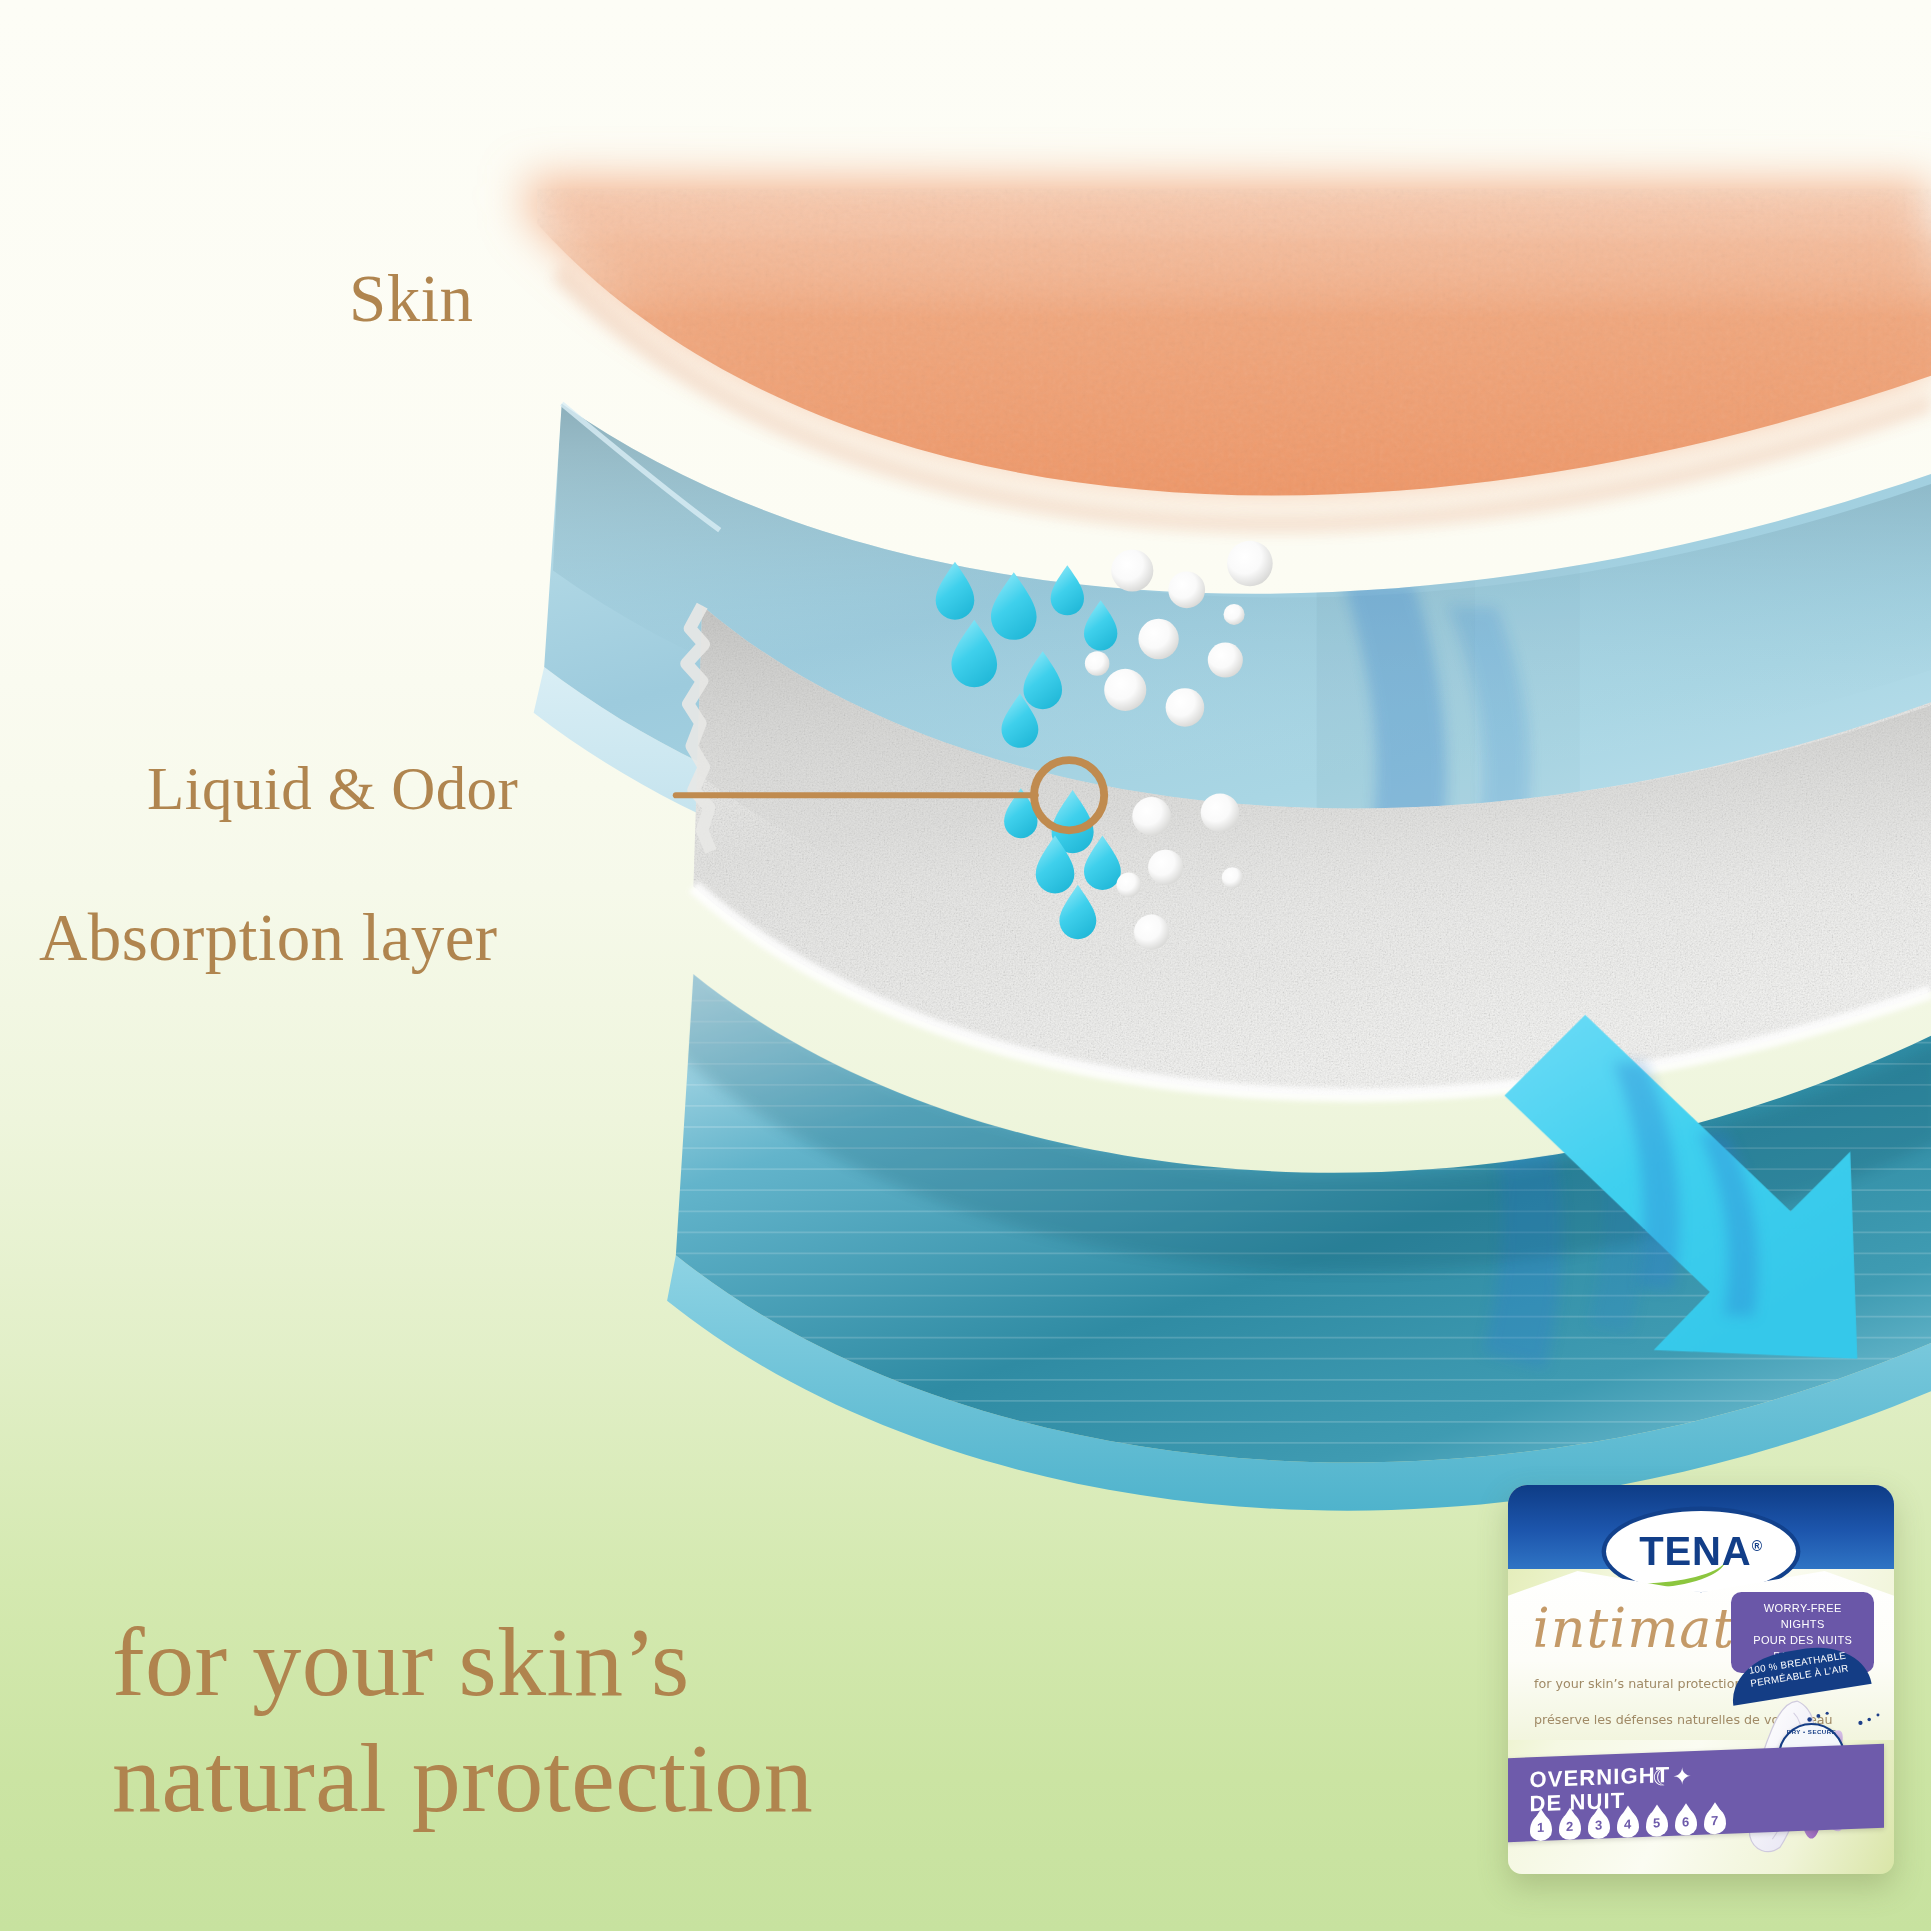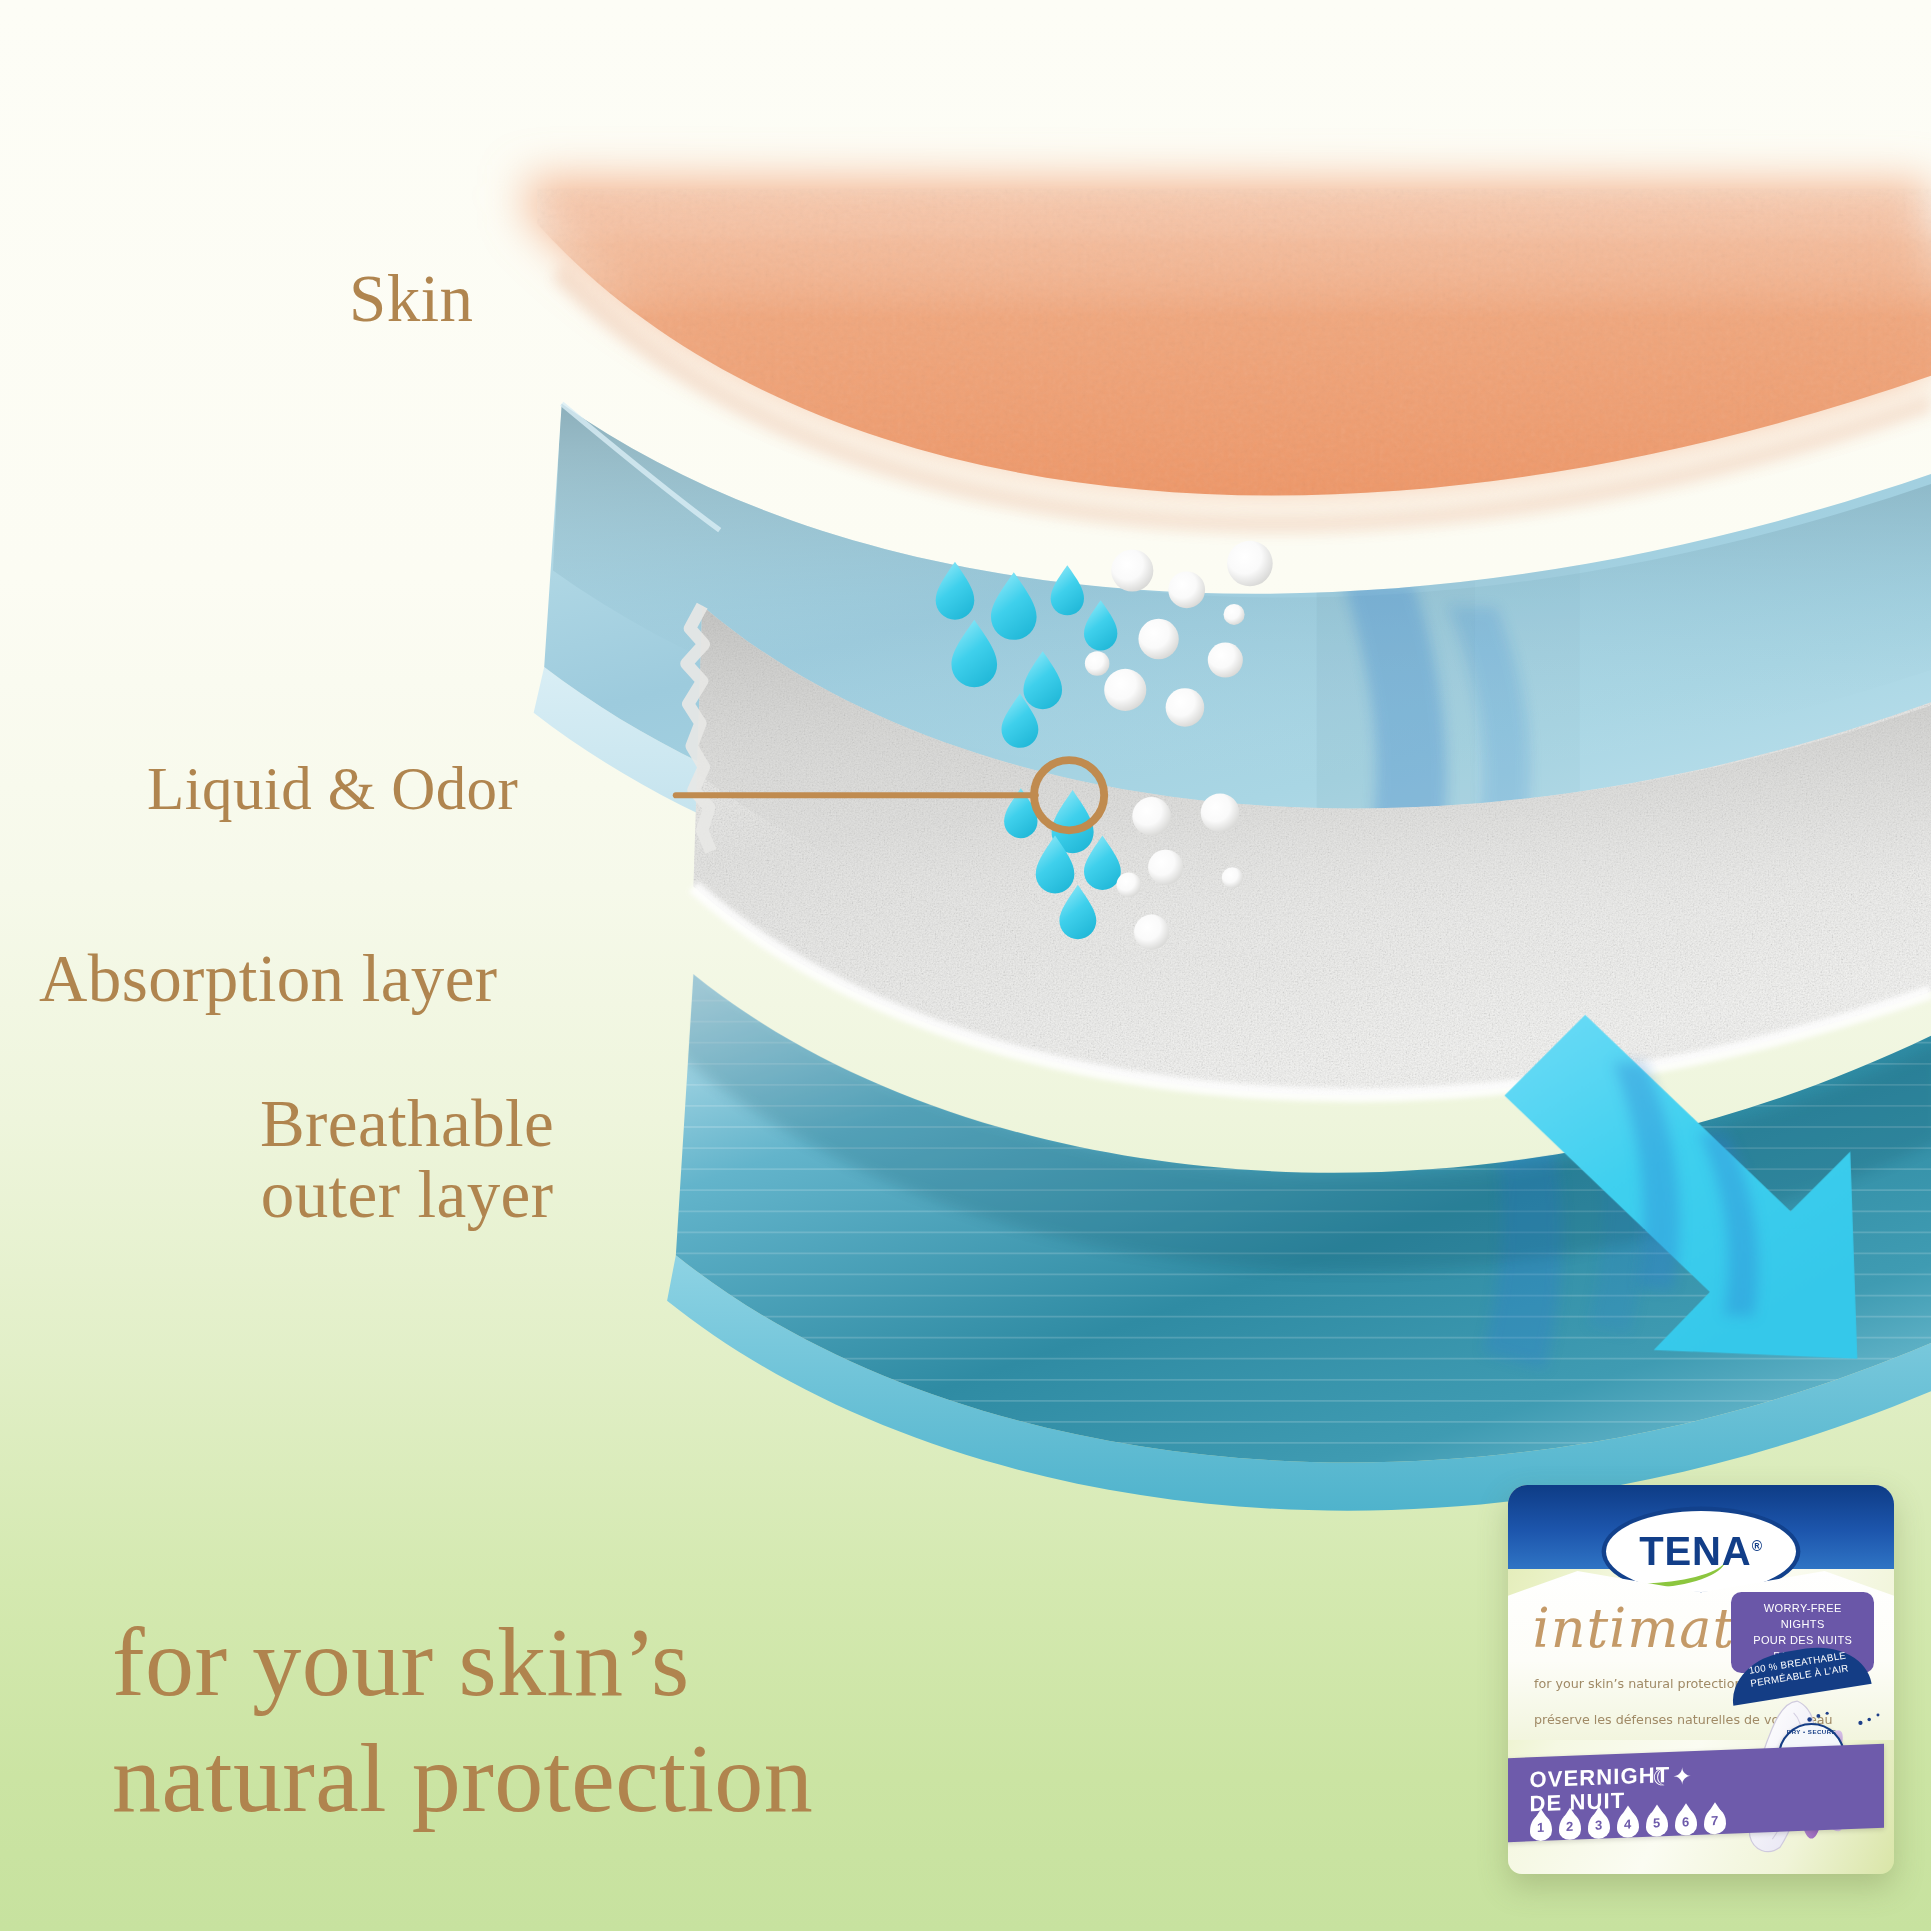--- a/index.html
+++ b/index.html
@@ -28,21 +28,21 @@
     color:#b0854f;
     font-family:Liberation Serif, serif;
     font-weight:400;
     letter-spacing:0.4px;
     white-space:pre;
     line-height:1.06;
   }
   #lbl-skin{left:349px;top:263px;font-size:67px;}
   #lbl-skinfacing{left:33px;top:578px;font-size:67px;}
   #lbl-liquid{left:147px;top:757px;font-size:61px;}
-  #lbl-absorption{left:39px;top:902px;font-size:67px;margin-top:41px;}
+  #lbl-absorption{left:39px;top:902px;font-size:67px;}
   #lbl-breathable{left:260px;top:1088px;font-size:67px;text-align:center;}
 
   
   #tagline{
     position:absolute;left:112px;top:1605px;
     color:#b0844e;font-size:98px;line-height:1.18;
     font-family:Liberation Serif, serif;
     white-space:pre-line;letter-spacing:0.4px;
   }
 
@@ -433,22 +433,20 @@
       <g opacity=".35" filter="url(#fBlurSm)">
         <path d="M1838 1210 C 1872 1296 1880 1382 1866 1466 L 1906 1470 C 1922 1384 1912 1294 1874 1212 Z" fill="#2f7fd0"></path>
         <path d="M1936 1290 C 1968 1362 1976 1432 1964 1498 L 1998 1500 C 2010 1430 2000 1358 1968 1292 Z" fill="#2f7fd0"></path>
       </g>
     </g>
   </svg>
 
   <div class="lbl" id="lbl-skin">Skin</div>
   <div class="lbl" id="lbl-liquid">Liquid &amp; Odor</div>
   <div class="lbl" id="lbl-absorption">Absorption layer</div>
-  <div class="lbl" id="lbl-breathable">Breathable
-outer layer</div>
 
   <div id="tagline">for your skin’s
 natural protection</div>
 
   <div id="pack">
     <div class="pk-body">
 
       <div class="pk-top-band"></div>
 
       <div class="pk-lens">

